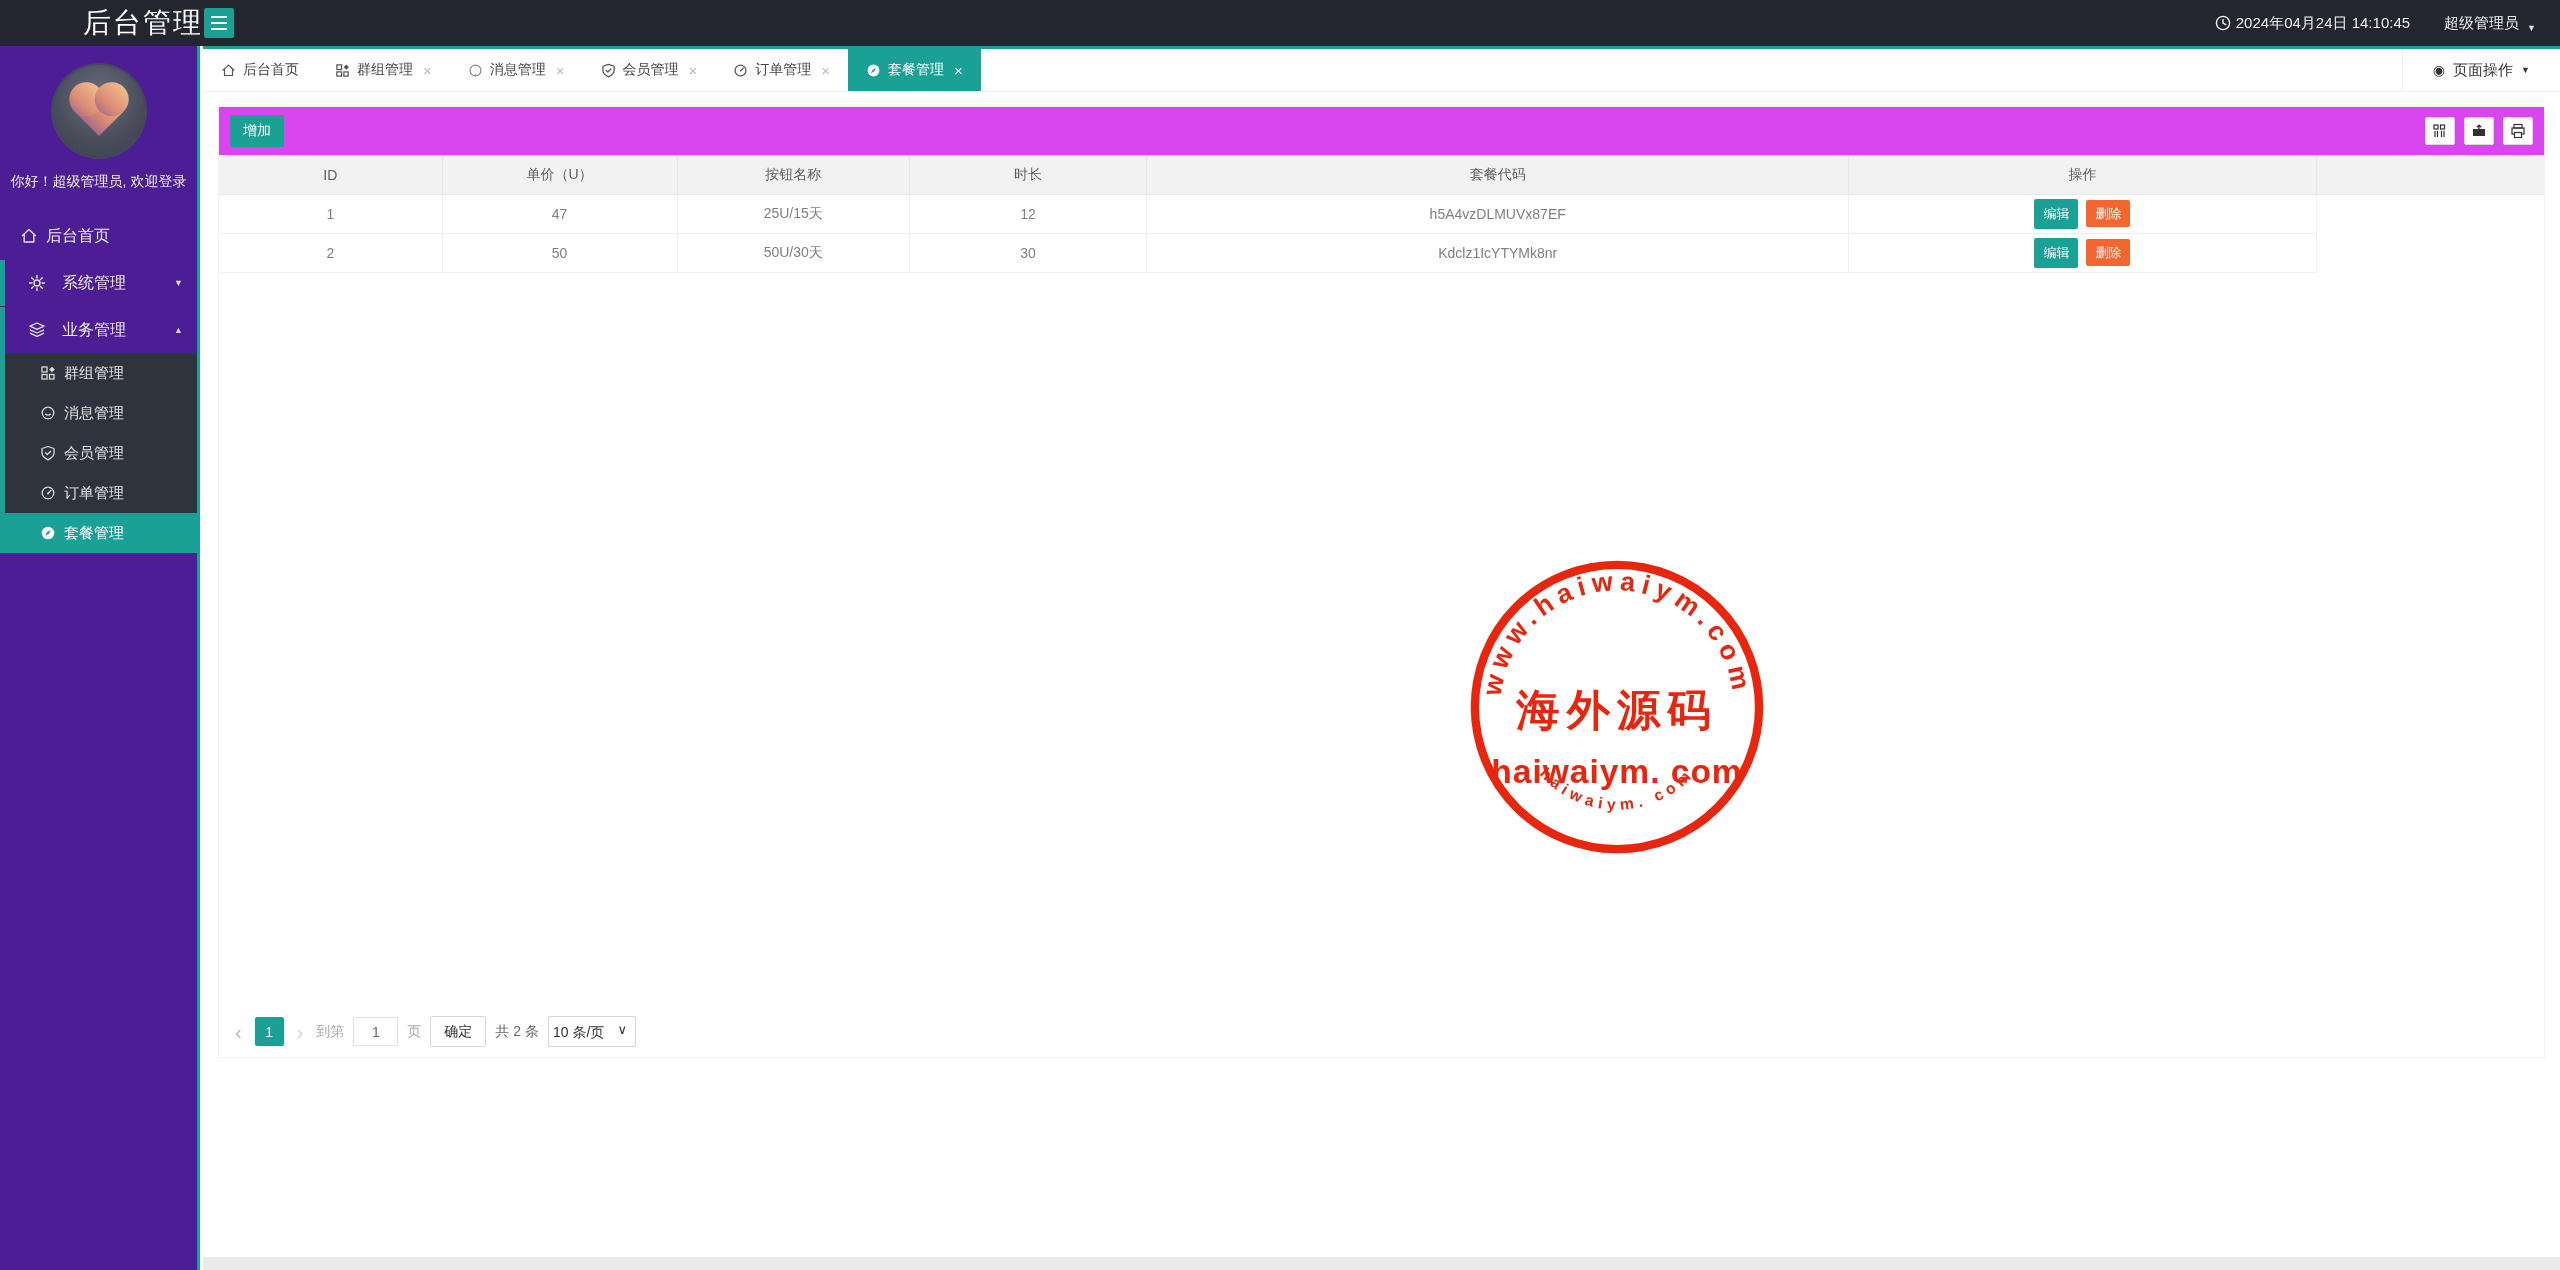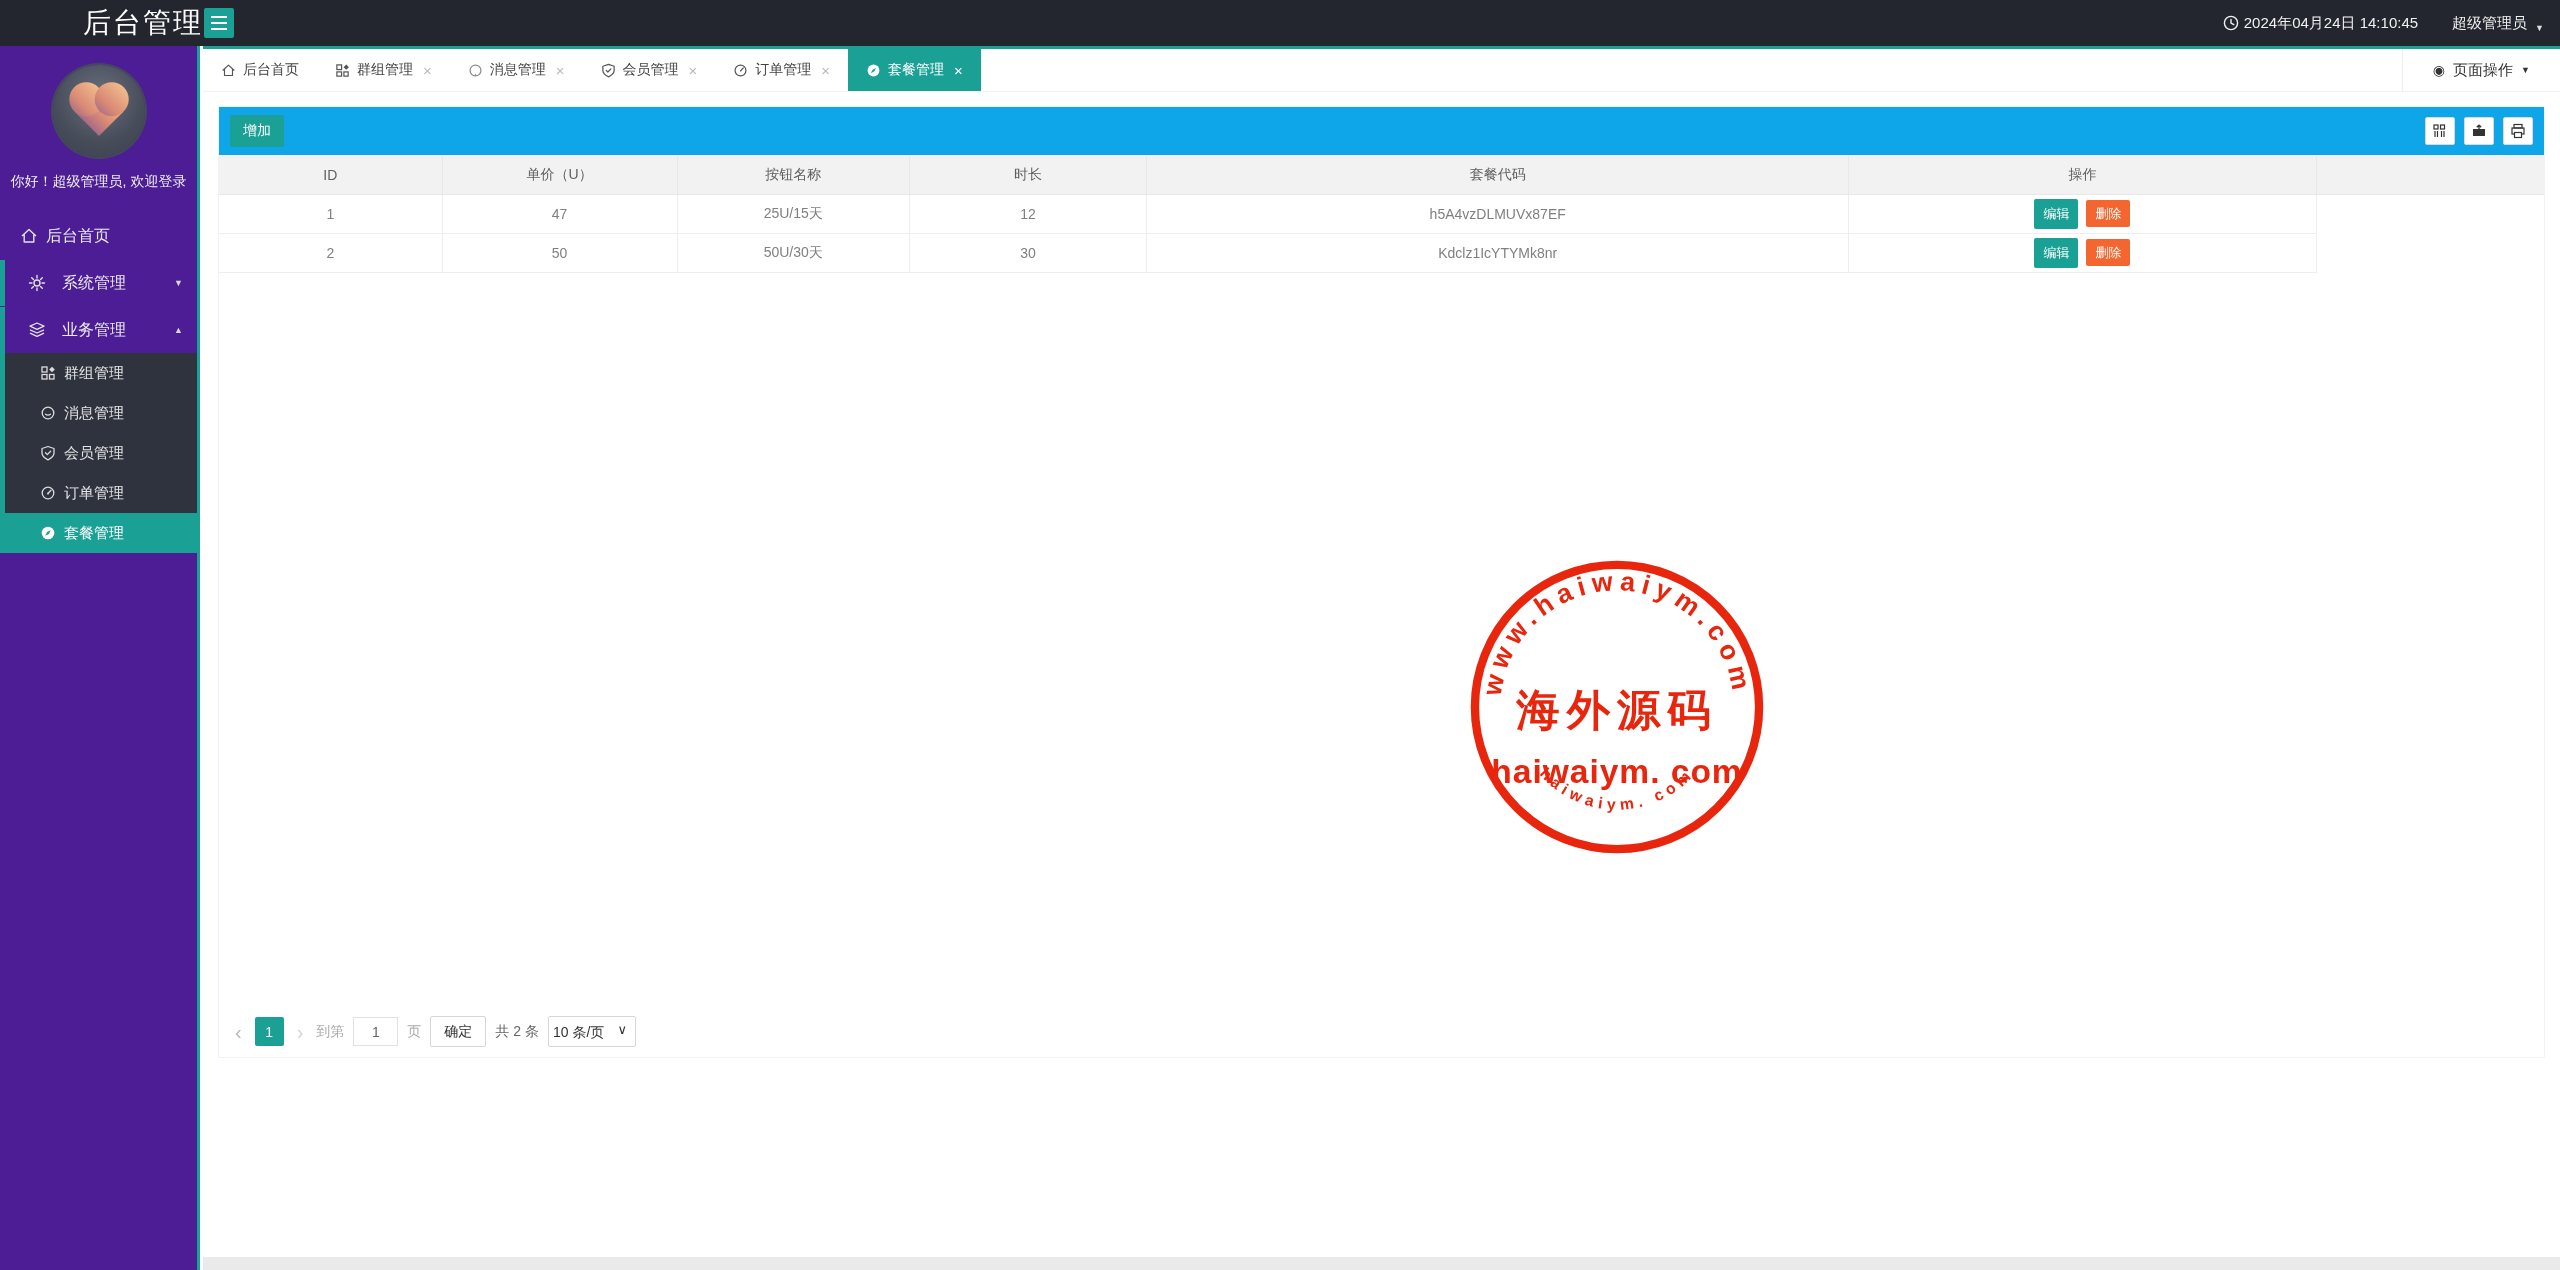--- a/index.html
+++ b/index.html
@@ -9,21 +9,21 @@
 
   
   .header { position:absolute; top:0; left:0; right:0; height:46px;
     background:#23262e; display:flex; align-items:center; z-index:10; }
   .header .logo { width:200px; color:#fff; font-size:28px; letter-spacing:2px;
     padding-left:83px; white-space:nowrap; }
   .burger { width:30px; height:30px; background:#1aa094; border-radius:2px;
     margin-left:4px; display:flex; flex-direction:column; justify-content:center;
     align-items:center; gap:4px; cursor:pointer; }
   .burger i { display:block; width:16px; height:2px; background:#fff; }
-  .header-right { margin-left:auto; display:flex; align-items:center; gap:34px; padding-right:16px; }
+  .header-right { margin-left:auto; display:flex; align-items:center; gap:34px; padding-right:24px; }
   .clockbox { display:flex; align-items:center; gap:5px; color:#f0f0f0; font-size:15px; }
   .userbox { display:flex; align-items:flex-end; gap:8px; color:#f0f0f0; font-size:15px; cursor:pointer; }
   .userbox .caret { font-size:9px; color:#ddd; }
 
   
   .sidebar { position:absolute; top:46px; left:0; bottom:0; width:200px;
     background:#4c1d95; border-right:3px solid #1aa094; z-index:9; }
   .avatar-wrap { display:flex; justify-content:center; padding-top:19px; }
   .avatar { width:92px; height:92px; border-radius:50%;
     background:radial-gradient(circle at 50% 35%, #6b7080 0%, #474c59 60%, #3c4150 100%);
@@ -60,21 +60,21 @@
   .tab.active .tclose { color:#fff; }
   .pageops { margin-left:auto; display:flex; align-items:center; gap:8px;
     border-left:1px solid #eee; padding:0 30px; font-size:15px; color:#333; cursor:pointer; }
   .pageops .dot { font-size:14px; }
   .pageops .caret { font-size:9px; color:#333; }
 
   .main { position:absolute; top:46px; left:0; right:0; bottom:13px; background:#fff; }
   .footbar { position:absolute; left:0; right:0; bottom:0; height:13px; background:#eaeaea; }
 
   .card { margin:14px 15px; height:952px; border:1px solid #f2f2f2; position:relative; background:#fff; }
-  .toolbar { height:49px; background:#0ea5e9; border-bottom:1px solid #efefef;
+  .toolbar { height:49px; background:#d946ef; border-bottom:1px solid #efefef;
     display:flex; align-items:center; padding:0 11px; }
   .btn-add { background:#1aa094; color:#fff; border:none; border-radius:2px;
     height:32px; padding:0 13px; font-size:14px; cursor:pointer; }
   .tool-icons { margin-left:auto; display:flex; gap:9px; }
   .tool-btn { width:30px; height:28px; border:1px solid #d9d9d9; border-radius:2px;
     background:#fff; display:flex; align-items:center; justify-content:center; cursor:pointer; color:#333; }
 
   table.grid { width:100%; border-collapse:collapse; table-layout:fixed; }
   .grid th { background:#f2f2f2; height:38px; font-weight:normal; font-size:14px;
     color:#5f5f5f; border-bottom:1px solid #e8e8e8; }

